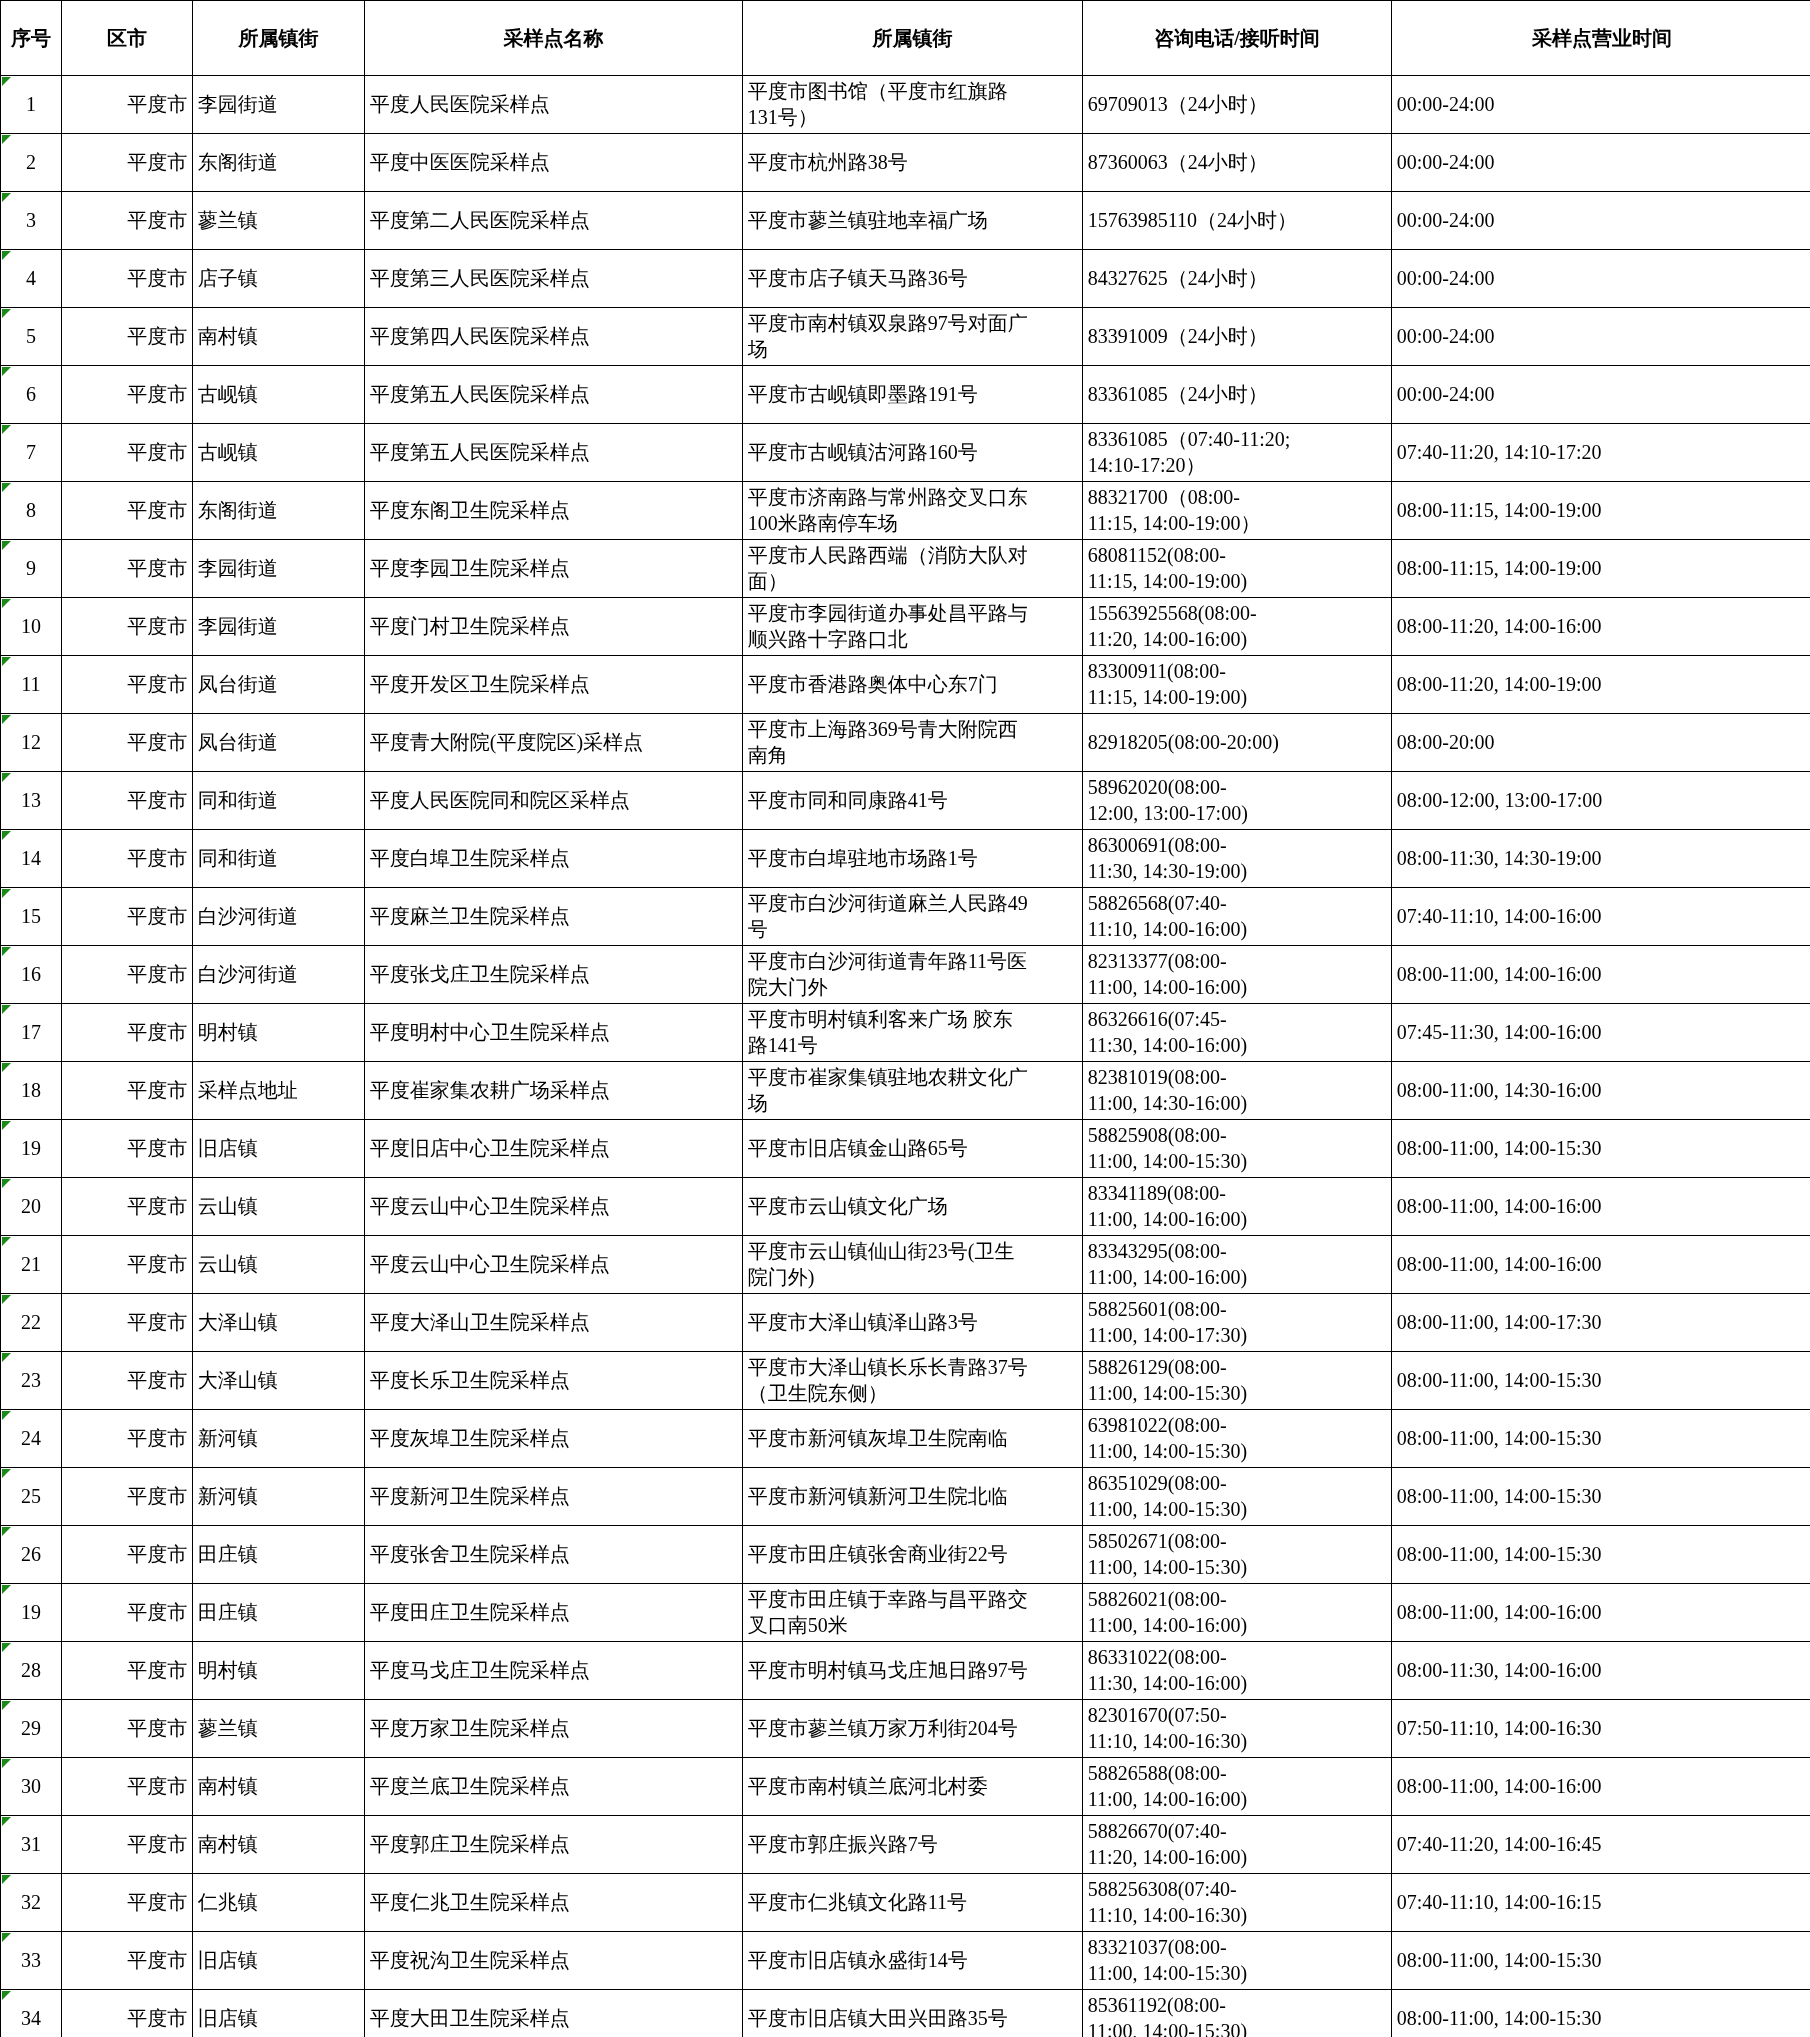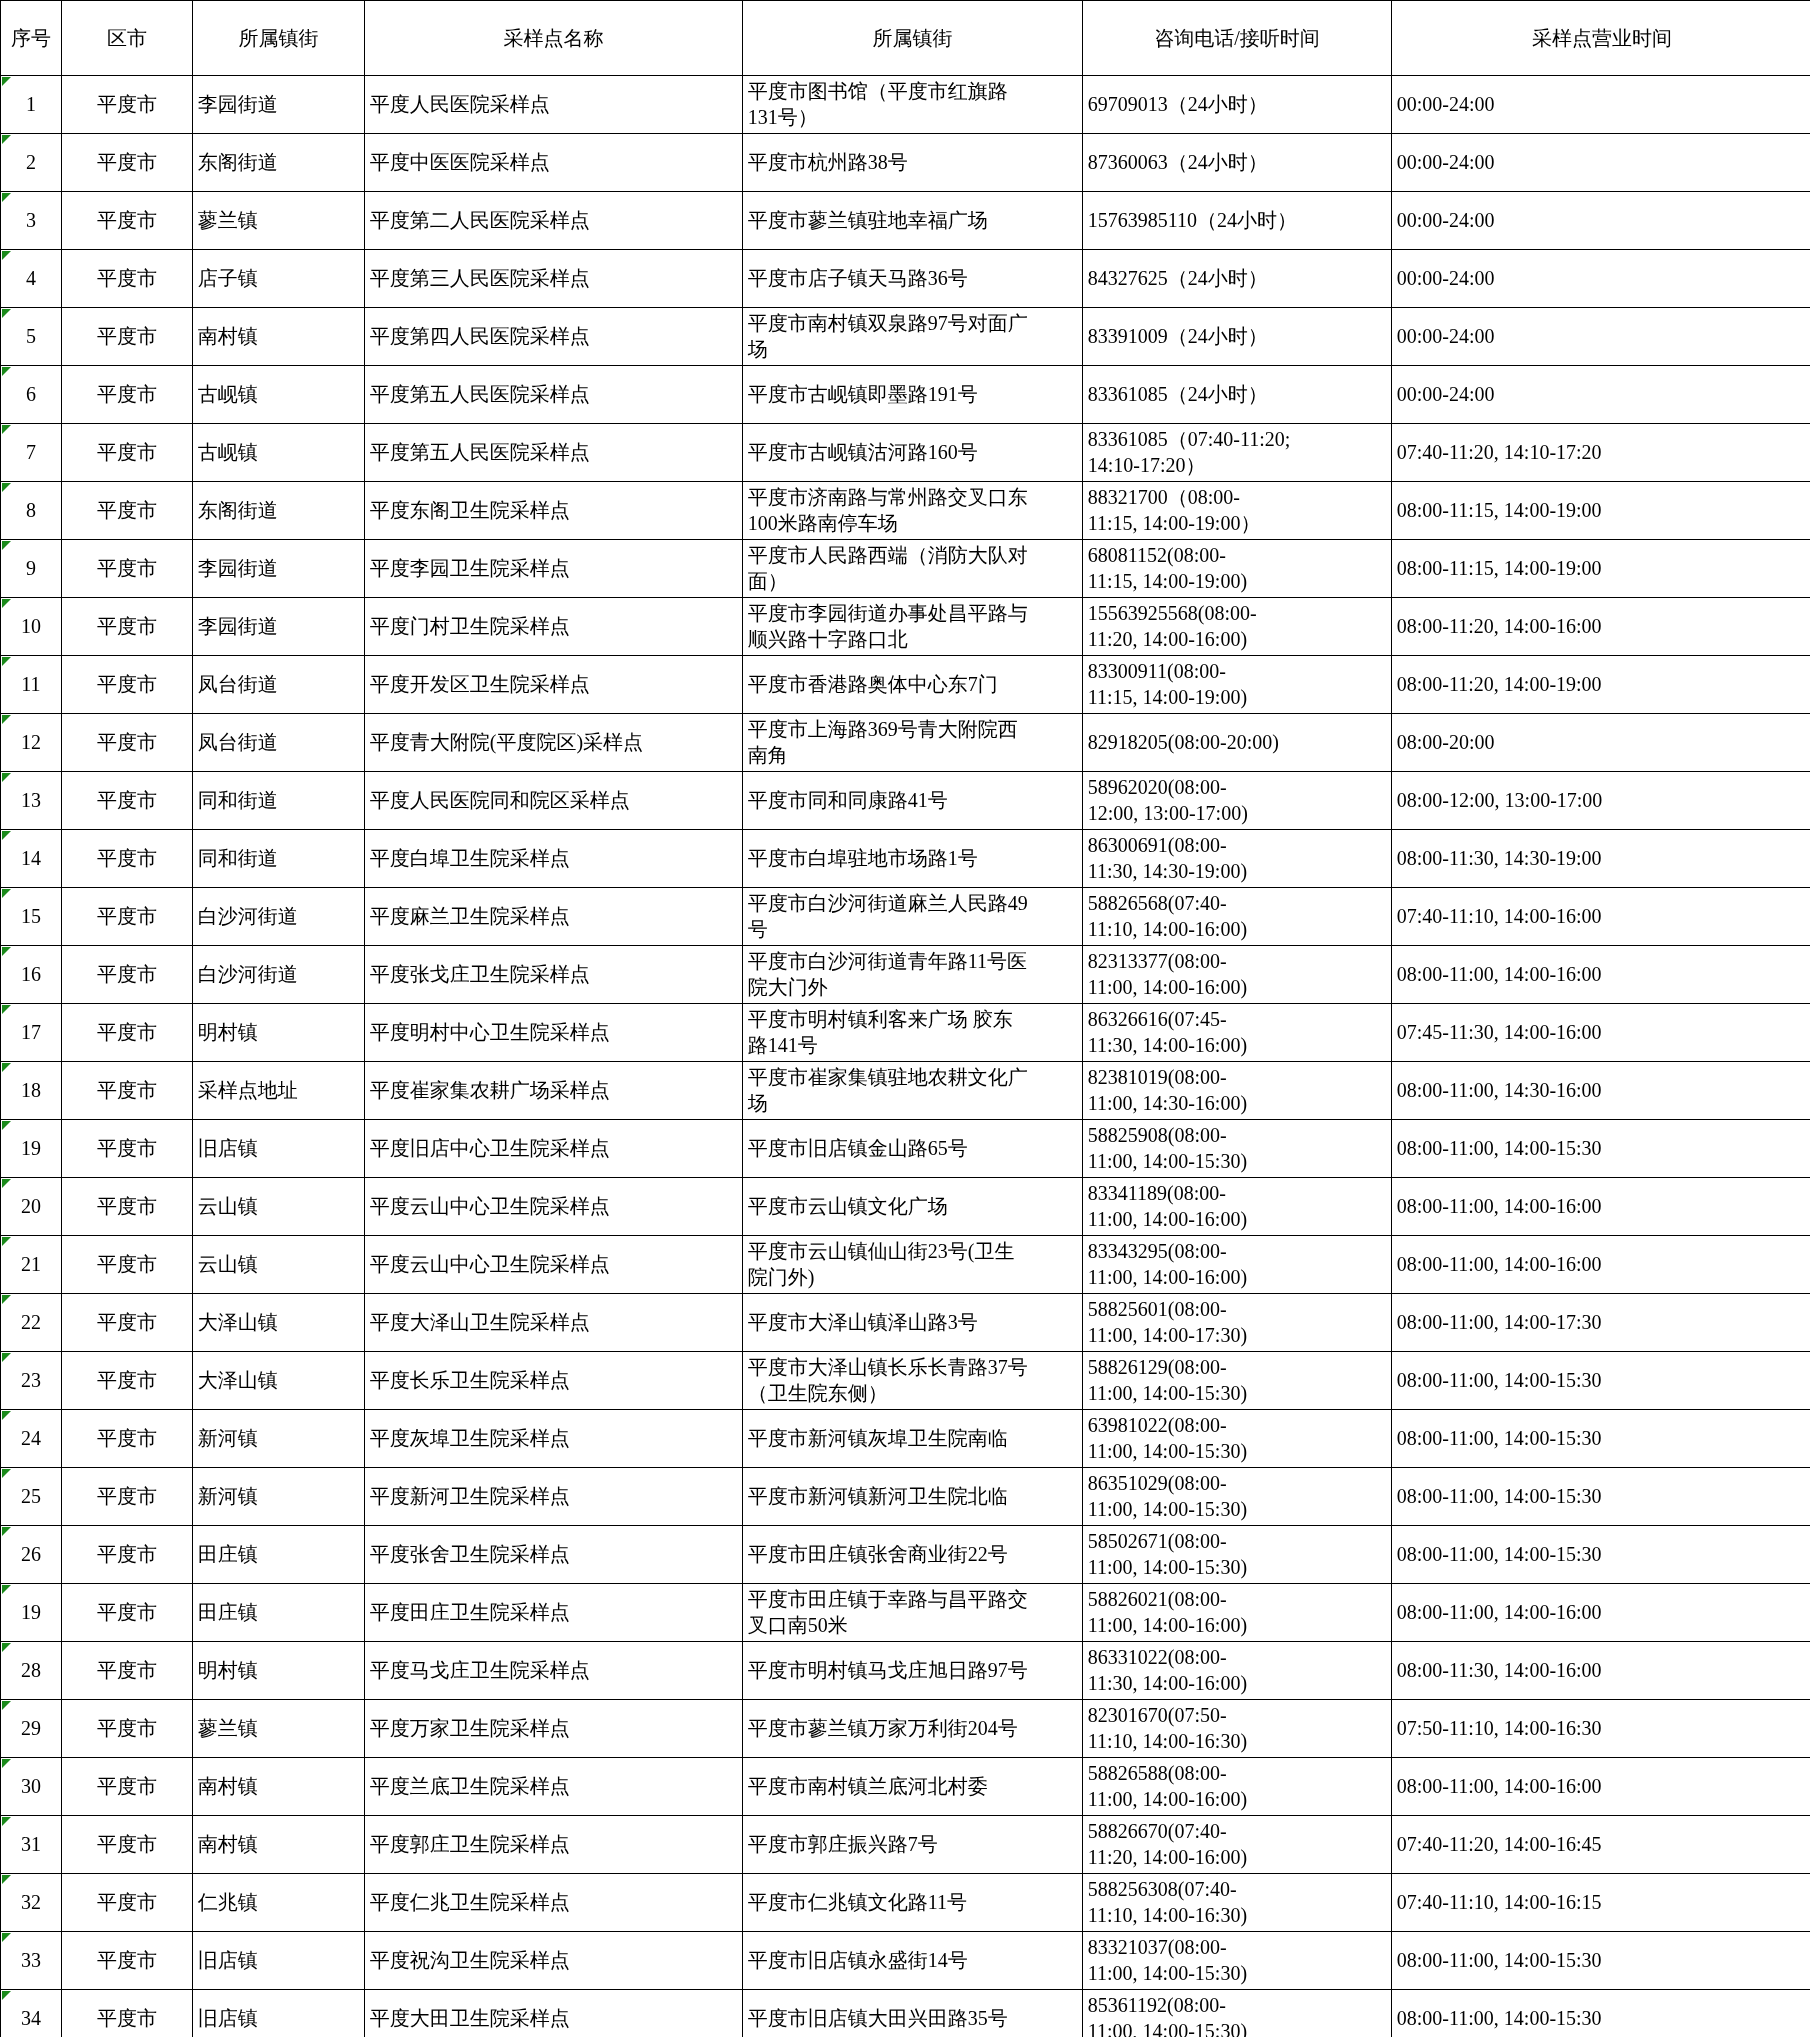--- a/index.html
+++ b/index.html
@@ -2,24 +2,24 @@
 <html><head>
 <meta charset="utf-8">
 <style>
   html,body{margin:0;padding:0;background:#ffffff;}
   body{width:1811px;font-family:"Liberation Serif","DejaVu Serif",serif;color:#000;}
   table{border-collapse:collapse;table-layout:fixed;width:1811px;font-size:20px;}
   table{border:1.9px solid #000;}
   th,td{border-left:1px solid #000;border-right:1px solid #000;
         border-top:1.9px solid #000;border-bottom:1.9px solid #000;
         overflow:hidden;box-sizing:border-box;}
-  thead th{height:75px;font-weight:normal;text-align:center;vertical-align:middle;padding:0 1.9px;}
+  thead th{height:75px;font-weight:bold;text-align:center;vertical-align:middle;padding:0 1.9px;}
   tbody td{height:58px;vertical-align:middle;padding:1px 4.8px;line-height:1.28;}
   td.c0{text-align:center;position:relative;padding:1px 0;}
-  td.c1{text-align:center;}
+  td.c1{text-align:right;}
   td.c2,td.c3,td.c4,td.c5,td.c6{text-align:left;}
   .cell{white-space:pre-line;}
   .tri{position:absolute;top:1px;left:1px;width:0;height:0;
        border-top:9.6px solid #1b8a1b;border-right:9.6px solid transparent;}
 </style>
 </head>
 <body>
 
 <table>
   <colgroup>

